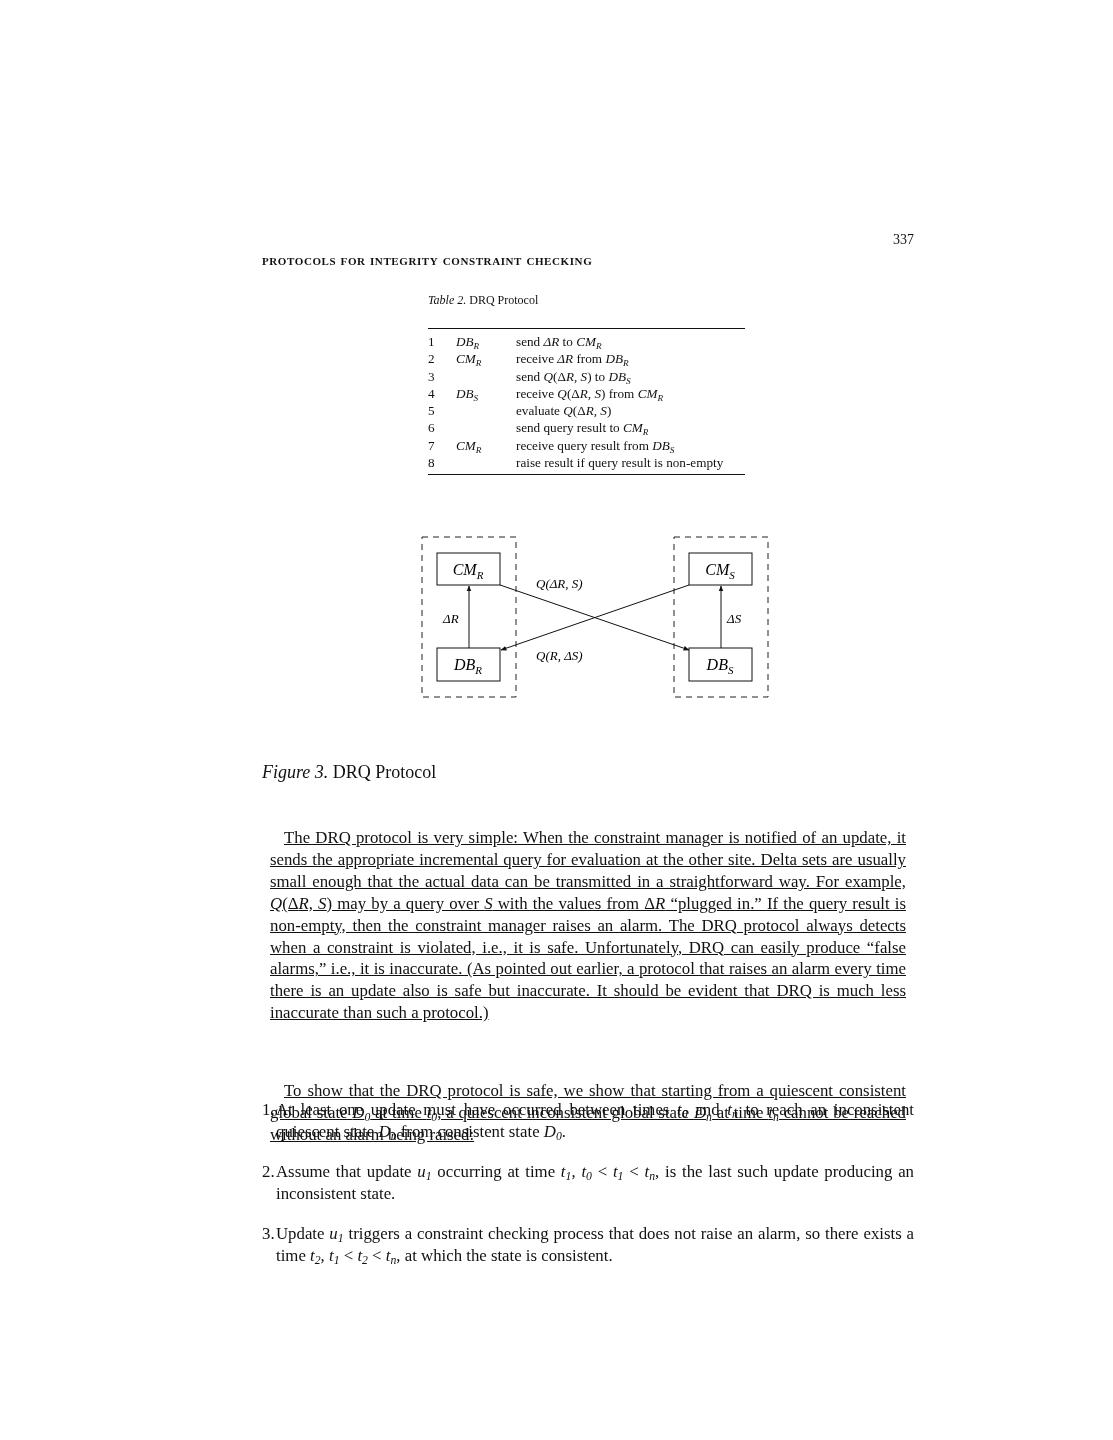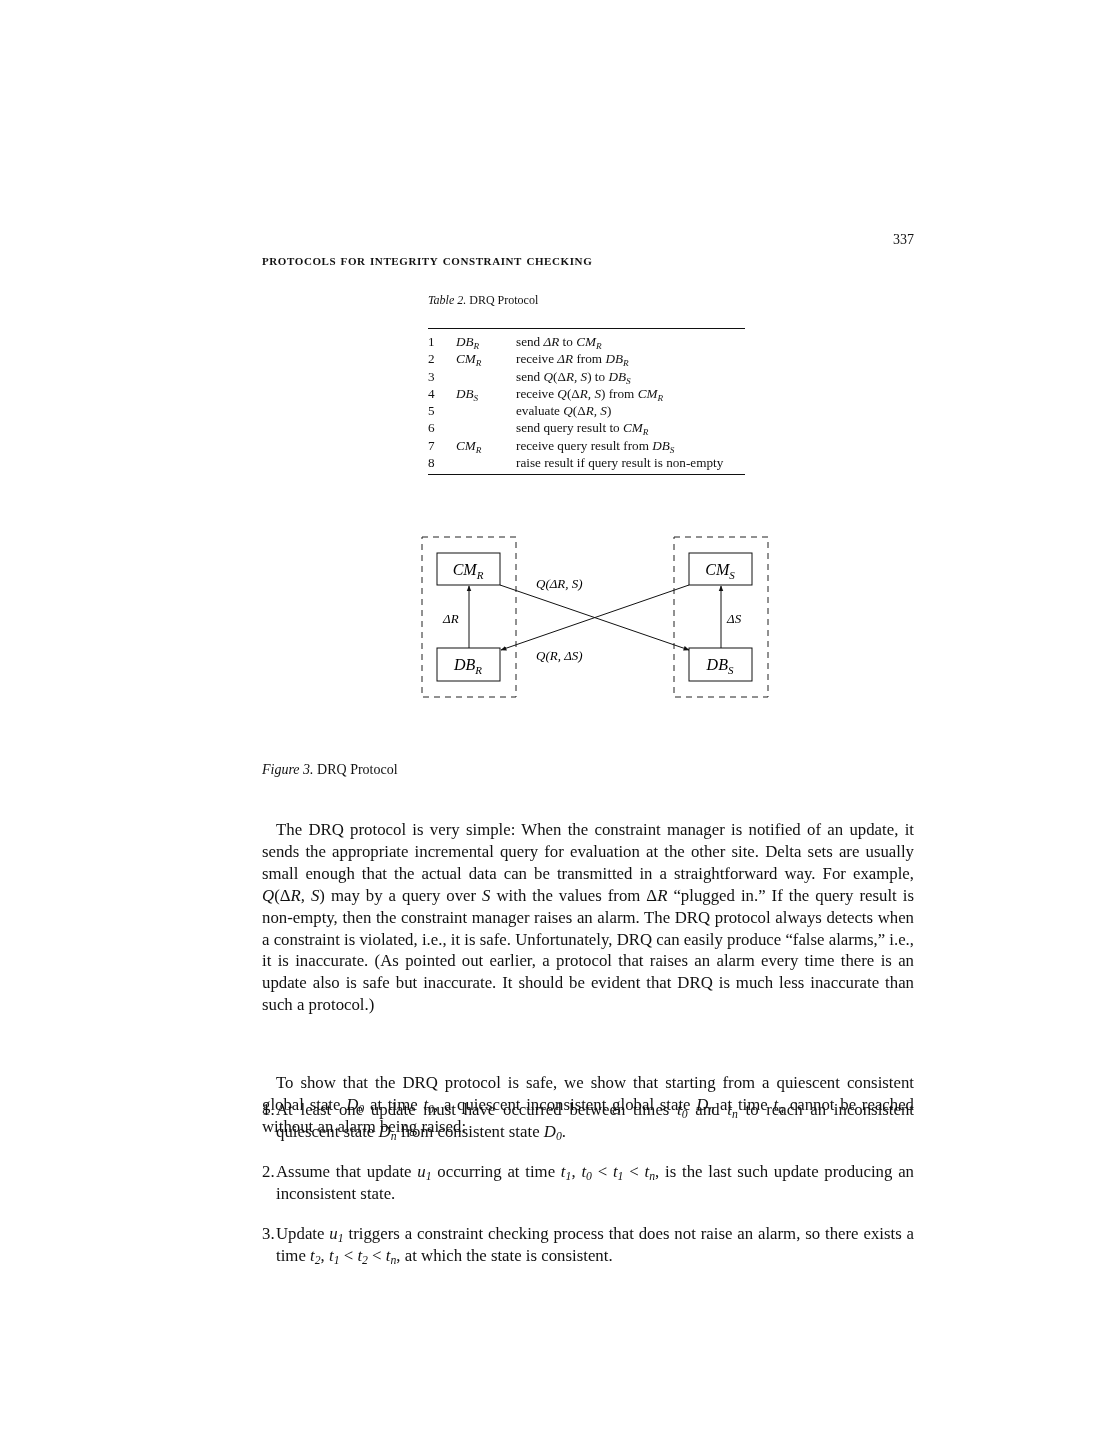--- a/index.html
+++ b/index.html
@@ -13,23 +13,23 @@
   .cap-label { font-style: italic; }
   .table-wrap { left: 428px; top: 328px; width: 317px; }
   .rule { border-top: 1.3px solid #111; height: 0; }
   table.proto { border-collapse: collapse; font-size: 13.2px; margin-top: 4px; margin-bottom: 3px; }
   table.proto td { padding: 0; height: 17.3px; line-height: 17.3px; vertical-align: middle; white-space: nowrap; }
   td.num { width: 28px; }
   td.actor { width: 60px; font-style: italic; }
   .math { font-style: italic; }
   sub { font-size: 70%; vertical-align: -3px; line-height: 0; font-style: italic; }
   .diagram { left: 395px; top: 525px; width: 390px; height: 185px; }
-  .fig-caption { left: 262px; top: 762px; font-size: 14px; }
+  .fig-caption { left: 262px; top: 762px; font-size: 18px; }
   .body-text { left: 262px; width: 652px; font-size: 16.8px; line-height: 21.9px; text-align: justify; }
-  .para { margin: 0; text-indent: 14px; }
+  .para { margin: 8px; text-indent: 14px; text-decoration: underline; }
   .p1 { top: 819px; }
   .p2 { top: 1072px; }
   .list { left: 262px; width: 652px; font-size: 16.8px; line-height: 21.9px; }
   .li { position: absolute; left: 0; width: 652px; }
   .li-num { position: absolute; left: 0; top: 0; }
   .li-text { margin-left: 14px; text-align: justify; }
   .li1 { top: 1099px; }
   .li2 { top: 1161px; }
   .li3 { top: 1223px; }
   svg text { font-family: "Liberation Serif", "DejaVu Serif", serif; font-style: italic; }

